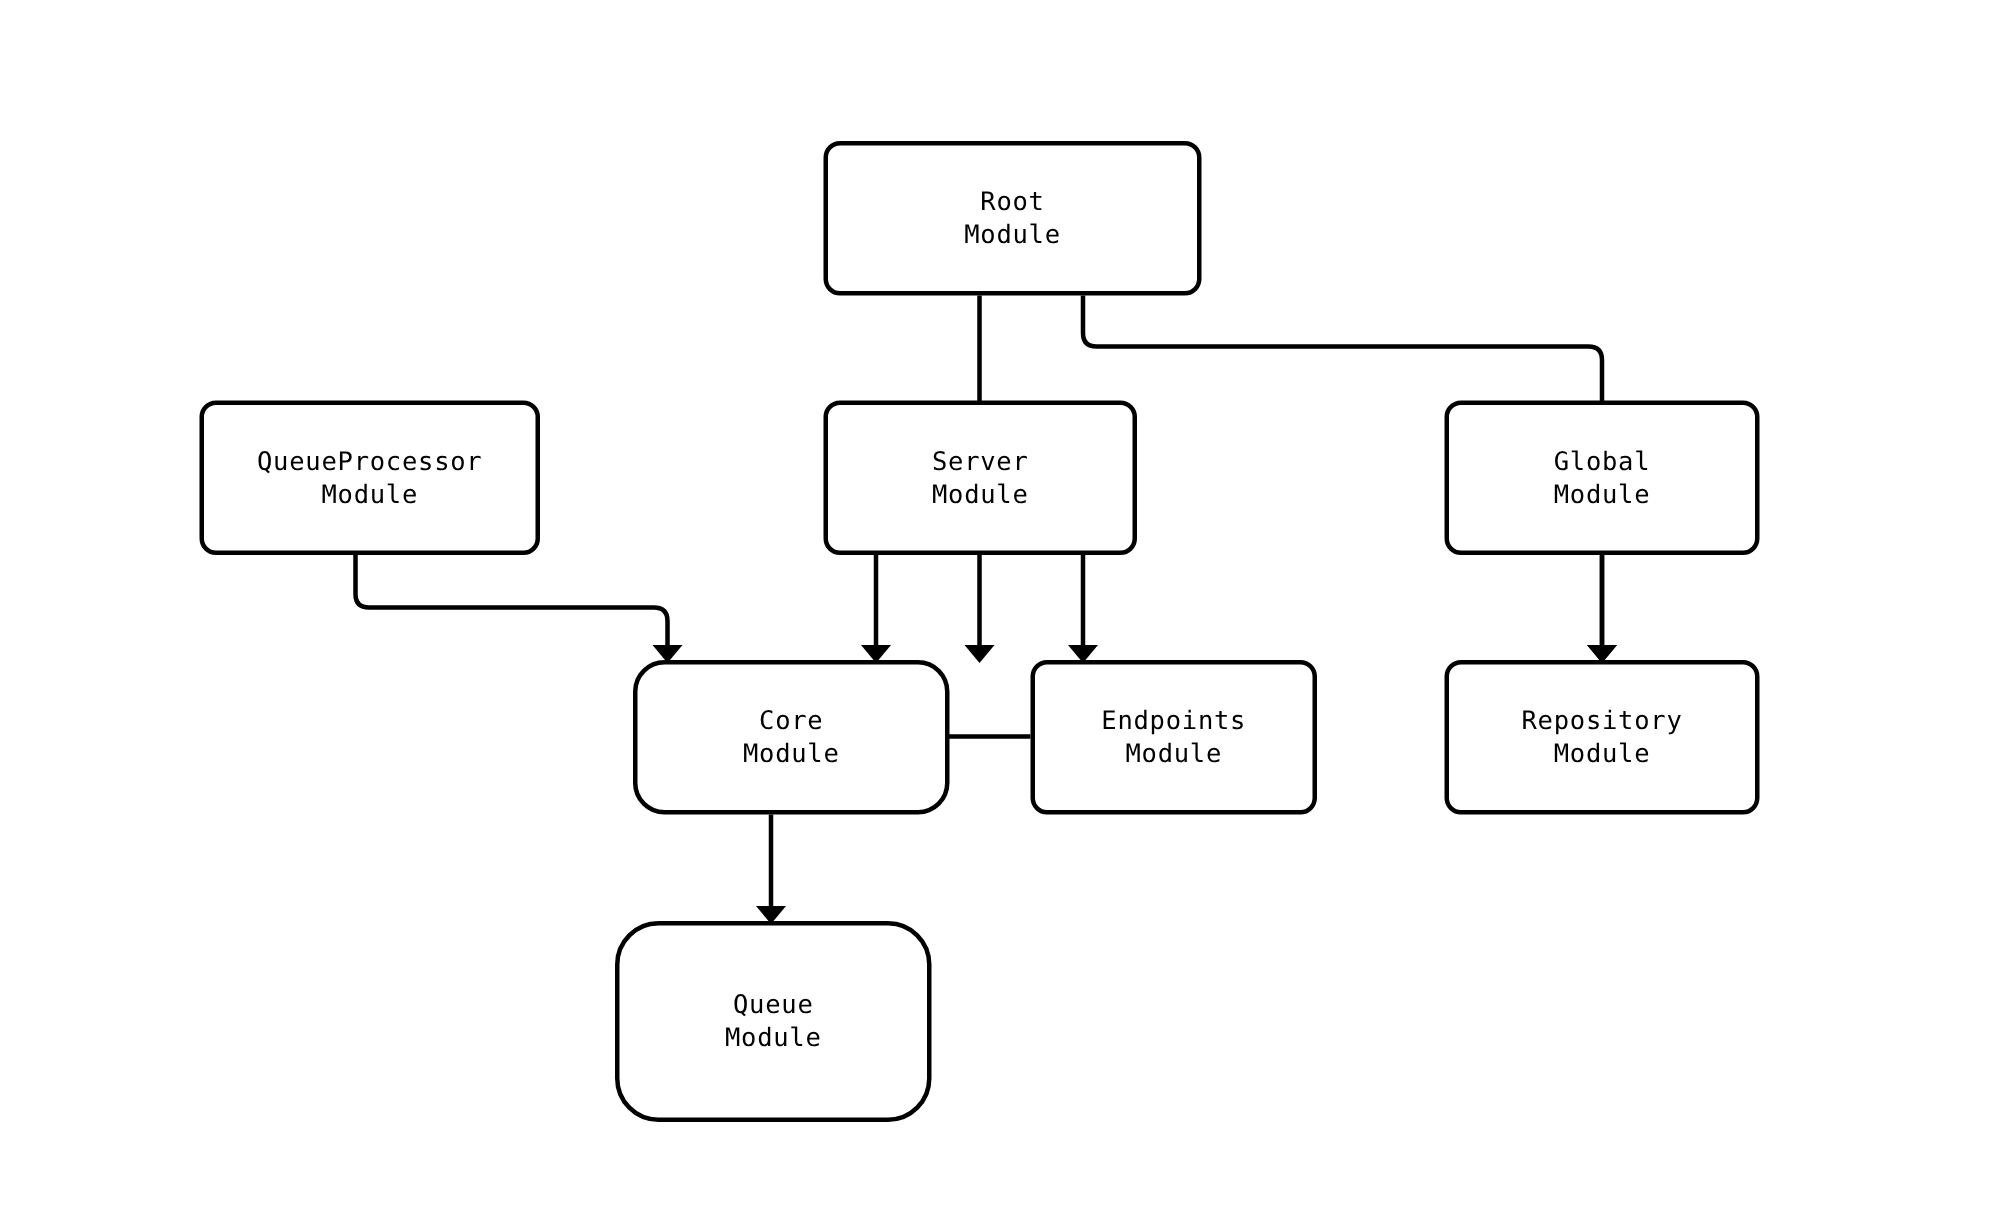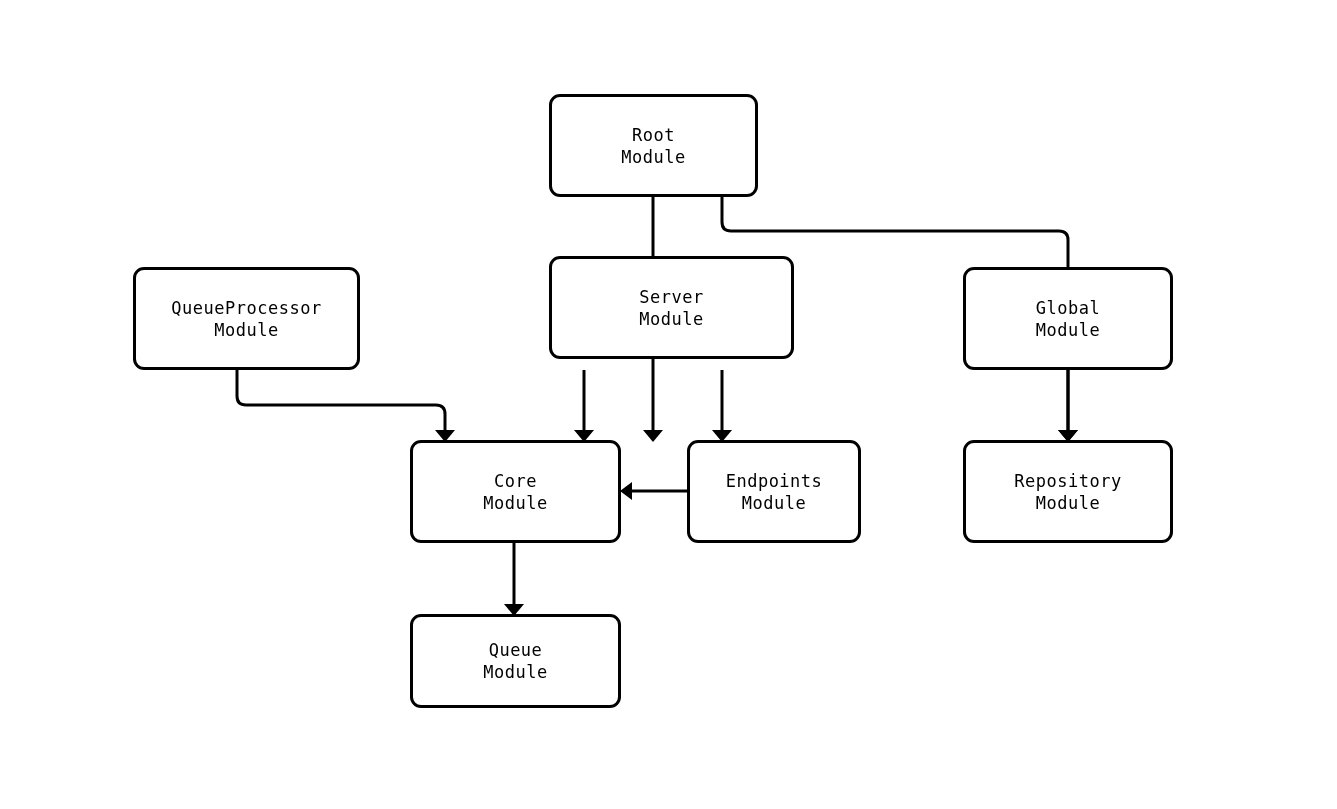--- a/index.html
+++ b/index.html
@@ -87,47 +87,47 @@
         <path d="M 1068,370 L 1068,432" fill="none" stroke="#000000" stroke-width="3" stroke-linecap="butt"></path>
         <polygon points="1068,442 1058,430 1078,430" fill="#000000"></polygon>
       </g>
       <g>
         <path d="M 514,543 L 514,606" fill="none" stroke="#000000" stroke-width="3" stroke-linecap="butt"></path>
         <polygon points="514,616 504,604 524,604" fill="#000000"></polygon>
       </g>
     </svg>
 
   <div id="node-layer">
-      <div class="node" style="left: 549px; top: 94px; width: 209px; height: 103px; text-align: right;">
+      <div class="node" style="left: 549px; top: 94px; width: 252px; height: 103px; text-align: right;">
         <span class="nline">Root</span>
         <span class="nline">Module</span>
       </div>
       <div class="node" style="left: 133px; top: 267px; width: 227px; height: 103px;">
         <span class="nline">QueueProcessor</span>
         <span class="nline">Module</span>
       </div>
-      <div class="node" style="left: 549px; top: 256px; width: 245px; height: 103px;">
+      <div class="node" style="left: 549px; top: 267px; width: 209px; height: 103px;">
         <span class="nline">Server</span>
         <span class="nline">Module</span>
       </div>
       <div class="node" style="left: 963px; top: 267px; width: 210px; height: 103px;">
         <span class="nline">Global</span>
         <span class="nline">Module</span>
       </div>
-      <div class="node" style="left: 410px; top: 440px; width: 211px; height: 103px;">
+      <div class="node" style="left: 422px; top: 440px; width: 211px; height: 103px; border-radius: 21px;">
         <span class="nline">Core</span>
         <span class="nline">Module</span>
       </div>
-      <div class="node" style="left: 687px; top: 440px; width: 174px; height: 103px;">
+      <div class="node" style="left: 687px; top: 440px; width: 191px; height: 103px;">
         <span class="nline">Endpoints</span>
         <span class="nline">Module</span>
       </div>
       <div class="node" style="left: 963px; top: 440px; width: 210px; height: 103px; align-items: center;">
         <span class="nline">Repository</span>
         <span class="nline">Module</span>
       </div>
-      <div class="node" style="left: 410px; top: 614px; width: 211px; height: 94px;">
+      <div class="node" style="left: 410px; top: 614px; width: 211px; height: 134px; border-radius: 29px;">
         <span class="nline">Queue</span>
         <span class="nline">Module</span>
       </div>
     </div>
 
 </div>
 
 </body></html>

